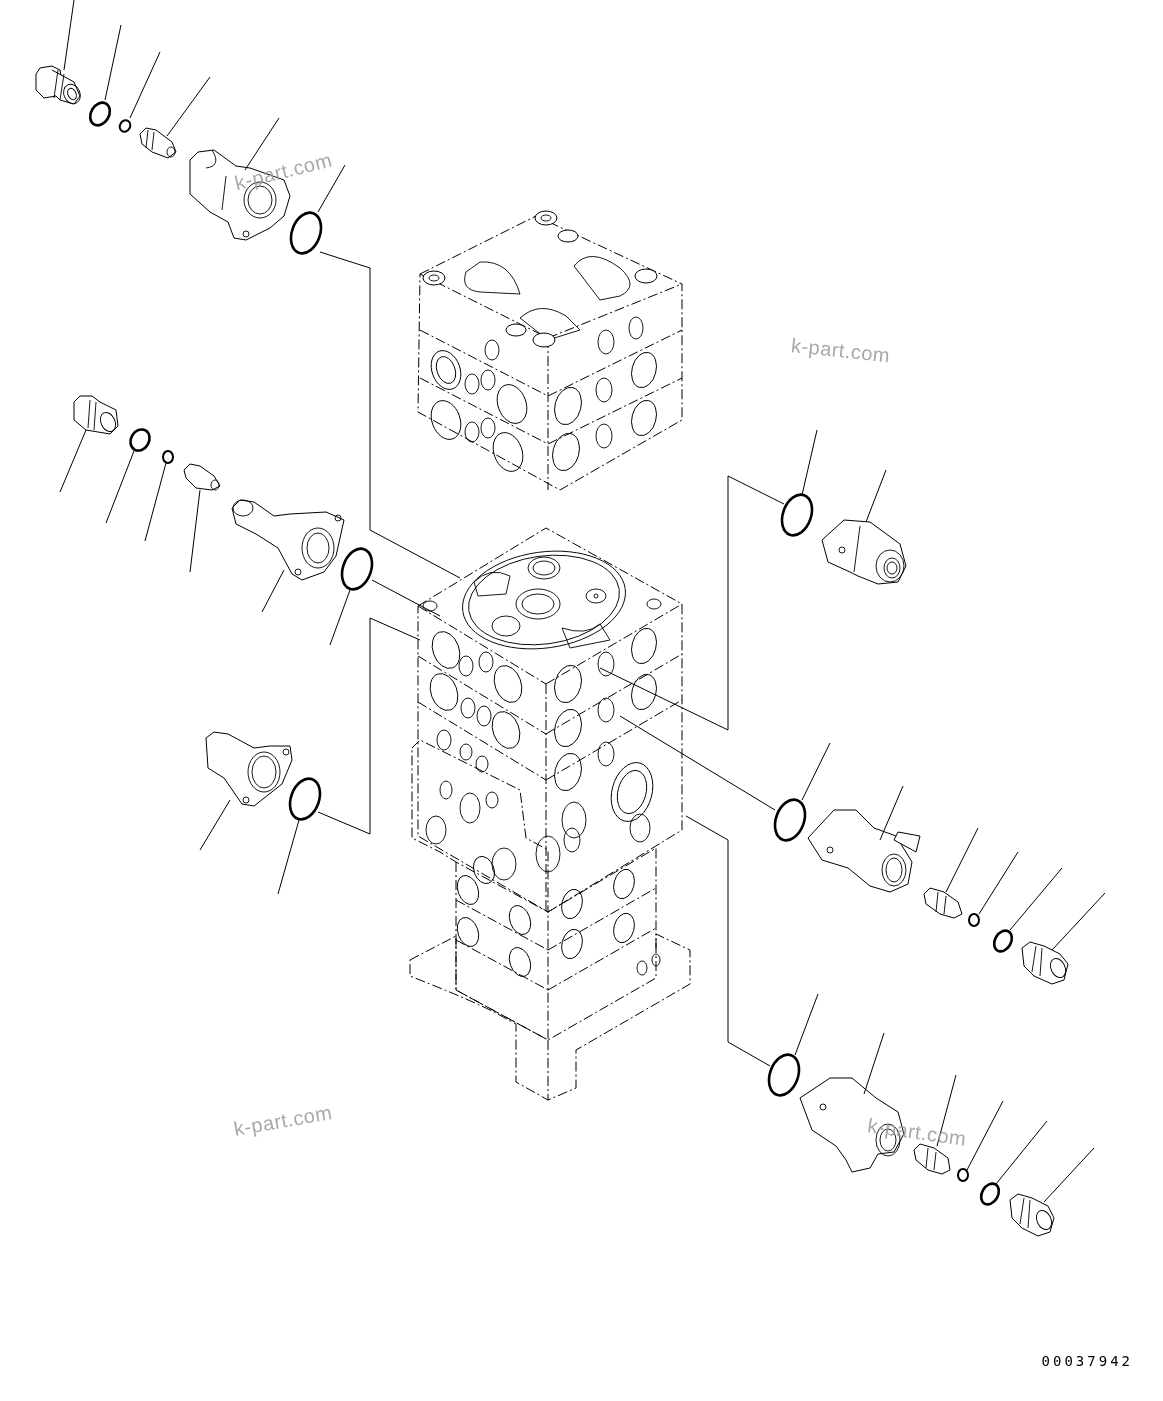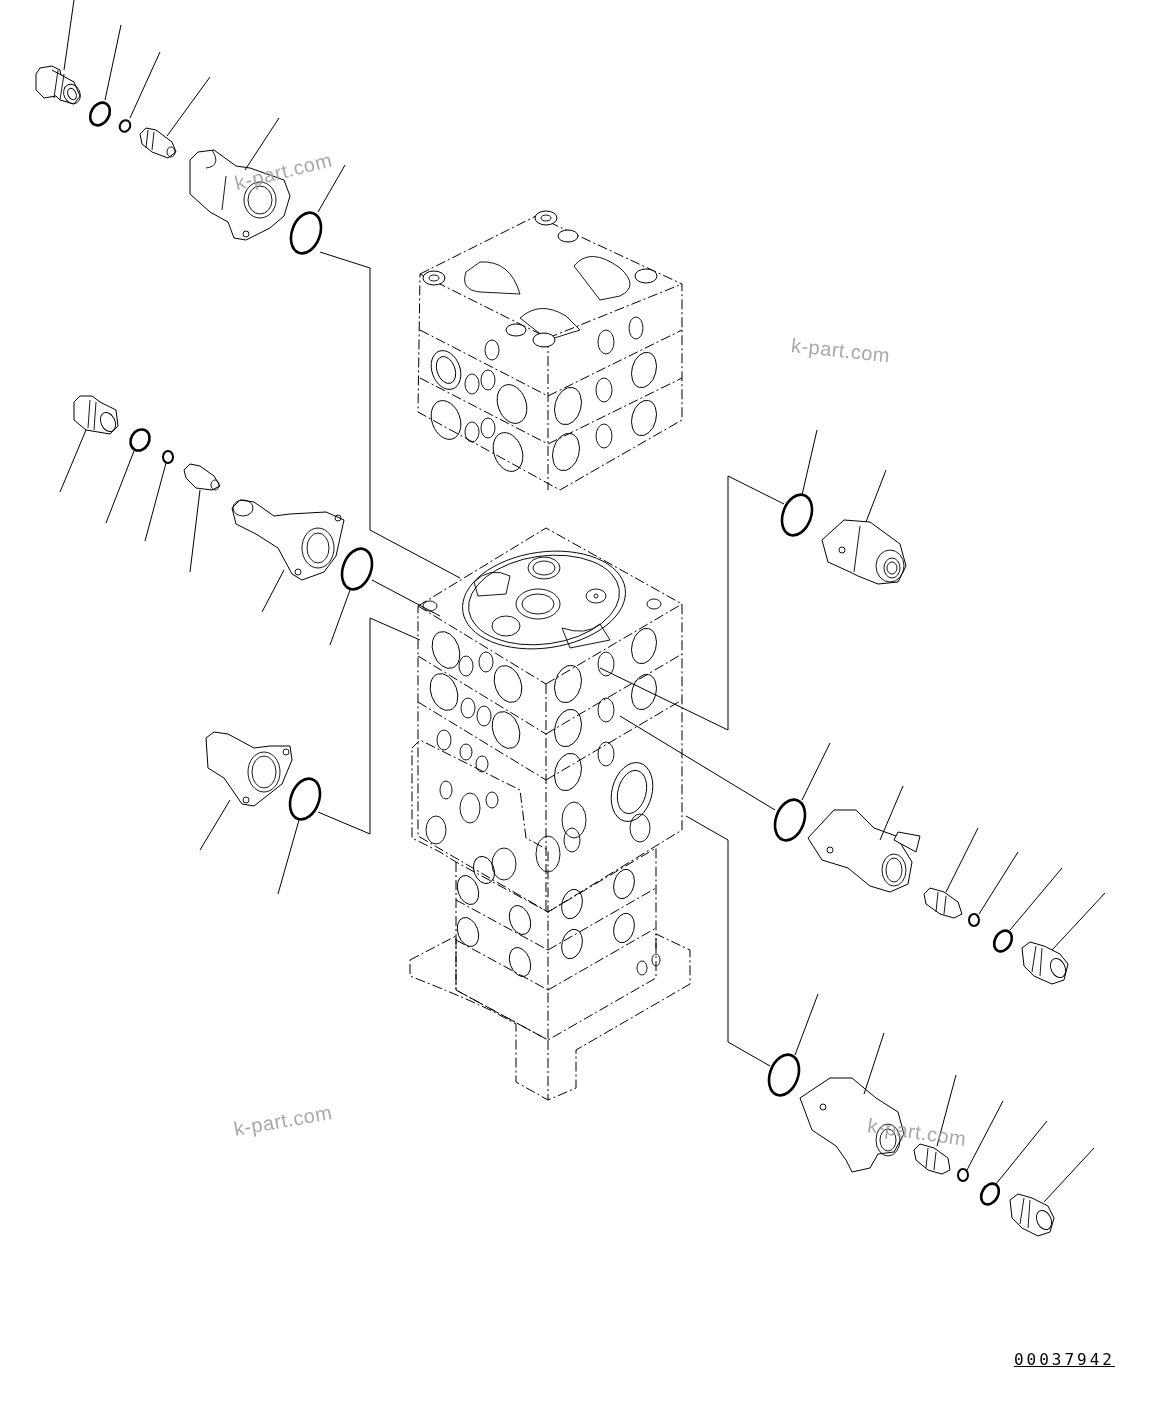--- a/index.html
+++ b/index.html
@@ -4,21 +4,21 @@
 <style>
   html, body { margin: 0; padding: 0; background: #ffffff; }
   body { width: 1163px; height: 1401px; position: relative; overflow: hidden; font-family: "Liberation Sans", sans-serif; }
   #canvas { position: absolute; left: 0; top: 0; width: 1163px; height: 1401px; }
   .ln { stroke: #000; stroke-width: 1; fill: none; }
   .dash { stroke: #000; stroke-width: 1; fill: none; stroke-dasharray: 10 3 2 3; }
   .ring { stroke: #000; stroke-width: 2.6; fill: none; }
   .thin { stroke: #000; stroke-width: 0.9; fill: none; }
   .part { fill: #fff; stroke: #000; stroke-width: 1; }
   .watermark { position: absolute; color: #9a9a9a; font-size: 20px; font-family: "Liberation Sans", sans-serif; letter-spacing: 0.5px; transform-origin: left bottom; white-space: nowrap; opacity: 0.85; }
-  .drawing-no { position: absolute; right: 48px; bottom: 32px; font-family: "DejaVu Sans Mono", monospace; font-size: 16px; letter-spacing: 3px; color: #000; text-decoration: underline; }
+  .drawing-no { position: absolute; right: 30px; bottom: 32px; font-family: "DejaVu Sans Mono", monospace; font-size: 14px; letter-spacing: 3px; color: #000; }
 </style>
 </head>
 <body>
 
 <svg id="canvas" viewBox="0 0 1163 1401" xmlns="http://www.w3.org/2000/svg">
 
   <g>
 
     <g>
       <path class="part" d="M36,74 L40,68 L52,66 L60,70 L62,82 L56,96 L44,98 L36,90 Z"></path>

